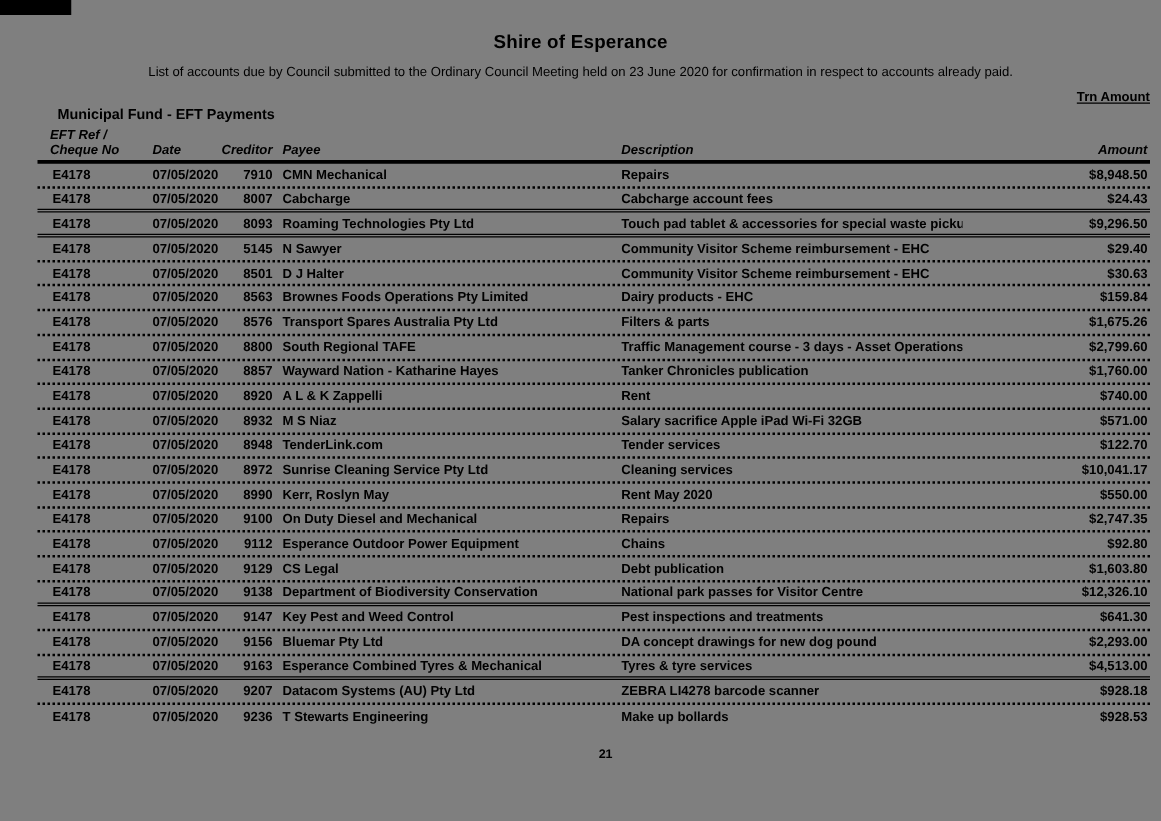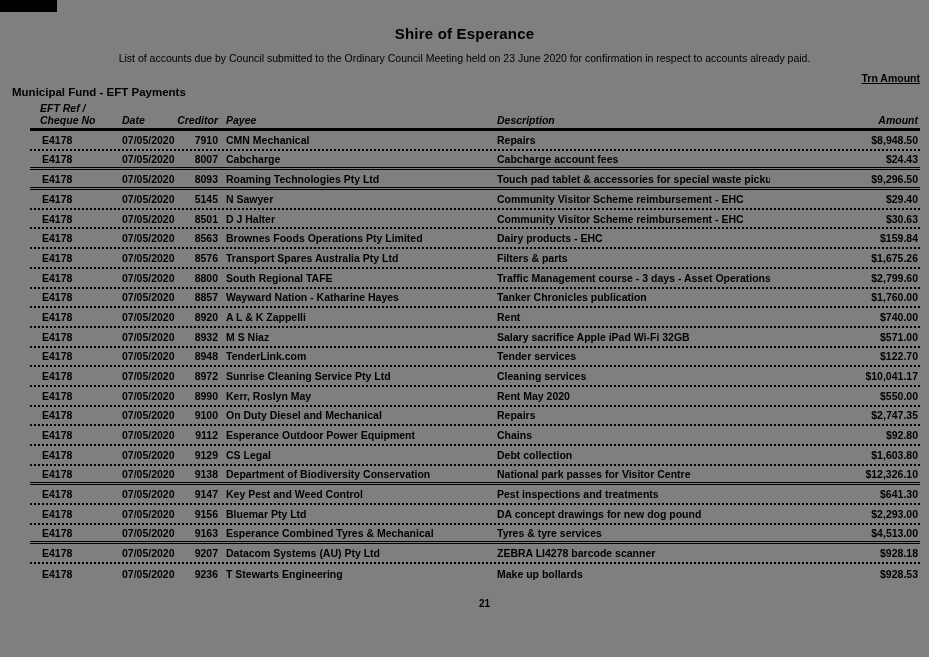--- a/index.html
+++ b/index.html
@@ -40,21 +40,21 @@
   }
   .trn-amount {
     margin: 8px 9px 0 0;
     text-align: right;
     font-size: 10.5px;
     font-weight: bold;
     text-decoration: underline;
     padding-left: 16px;
   }
   .section-title {
-    margin: 2px 0 0 12px;
+    margin: 2px 0 0 46px;
     font-size: 11.5px;
     font-weight: bold;
   }
   .table {
     margin: 4px 9px 0 30px; 
     width: 890px;
   }
   .thead {
     display: grid;
     grid-template-columns: 82px 64px 42px 279px 1fr 150px;
@@ -266,21 +266,21 @@
     <span class="payee">Esperance Outdoor Power Equipment</span>
     <span class="desc">Chains</span>
     <span class="amt">$92.80</span>
   </div>
 
   <div class="row sep-dotted">
     <span class="ref">E4178</span>
     <span class="date">07/05/2020</span>
     <span class="cred">9129</span>
     <span class="payee">CS Legal</span>
-    <span class="desc">Debt collection</span>
+    <span class="desc">Debt publication</span>
     <span class="amt">$1,603.80</span>
   </div>
 
   <div class="row sep-double">
     <span class="ref">E4178</span>
     <span class="date">07/05/2020</span>
     <span class="cred">9138</span>
     <span class="payee">Department of Biodiversity Conservation</span>
     <span class="desc">National park passes for Visitor Centre</span>
     <span class="amt">$12,326.10</span>

